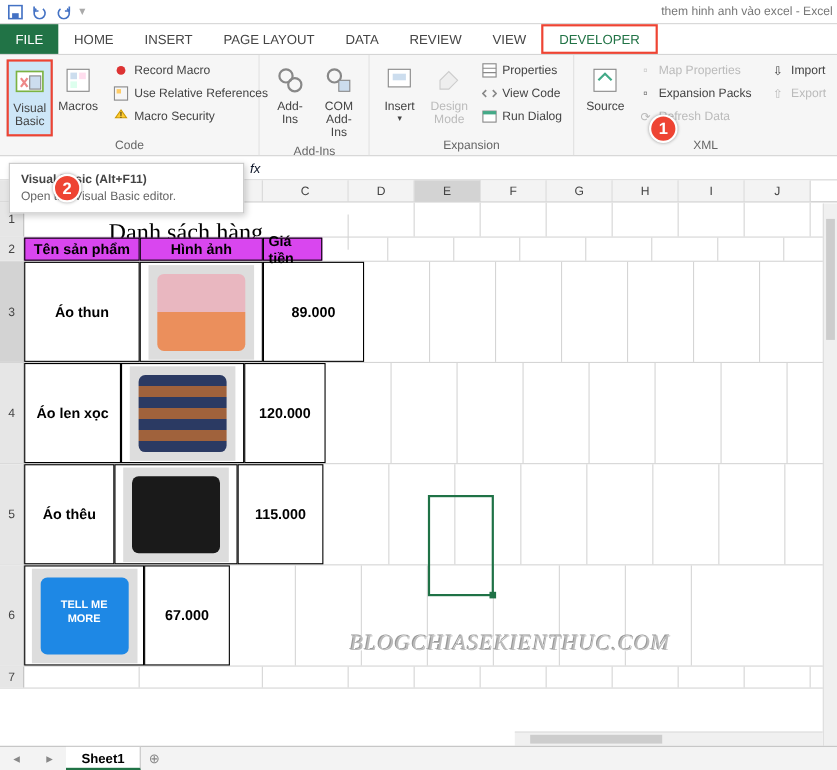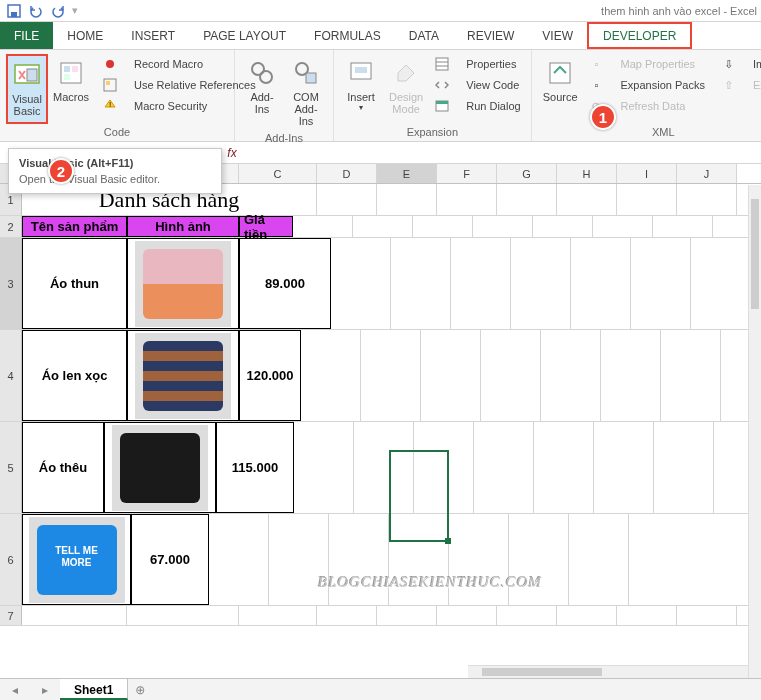--- a/index.html
+++ b/index.html
@@ -15,56 +15,56 @@
 .menu-tab.file { background: #217346; color: #fff; }
 .menu-tab.highlight { border: 2px solid #e43; color: #217346; }
 
 .ribbon { height: 92px; background: #f6f6f6; border-bottom: 1px solid #d5d5d5; display: flex; position: relative; }
 .group { border-right: 1px solid #e1e1e1; display: flex; flex-direction: column; justify-content: space-between; }
 .group-body { display: flex; flex: 1; padding: 4px 6px 0 6px; gap: 2px; }
 .group-label { text-align: center; font-size: 11px; color: #666; padding: 2px 0 3px 0; }
 .big-btn { display: flex; flex-direction: column; align-items: center; justify-content: flex-start; padding: 3px 5px; font-size: 11px; color: #444; text-align: center; cursor: pointer; min-width: 42px; }
 .big-btn .ic { width: 32px; height: 32px; display: flex; align-items: center; justify-content: center; margin-bottom: 2px; }
 .big-btn.sel { background: #cde6f7; border: 2px solid #e43; }
-.small-btn { display: flex; align-items: center; gap: 16px; font-size: 11px; color: #444; padding: 2px 4px; cursor: pointer; white-space: nowrap; }
+.small-btn { display: flex; align-items: center; gap: 4px; font-size: 11px; color: #444; padding: 2px 4px; cursor: pointer; white-space: nowrap; }
 .small-btn .ic { width: 16px; height: 16px; display: flex; align-items: center; justify-content: center; }
 .col-stack { display: flex; flex-direction: column; gap: 1px; }
 
 .callout { position: absolute; width: 26px; height: 26px; border-radius: 50%; background: #e43; color: #fff; font-weight: bold; display: flex; align-items: center; justify-content: center; font-size: 15px; border: 2px solid #fff; box-shadow: 0 0 3px rgba(0,0,0,.4); z-index: 50; }
 .callout.c1 { top: 54px; left: 590px; }
 .callout.c2 { top: 108px; left: 48px; }
 
 .tooltip { position: absolute; top: 148px; left: 8px; width: 214px; background: #fff; border: 1px solid #c8c8c8; box-shadow: 2px 2px 6px rgba(0,0,0,.2); padding: 8px 10px; font-size: 11px; z-index: 40; }
 .tooltip .tt-title { font-weight: bold; color: #444; margin-bottom: 4px; }
 .tooltip .tt-body { color: #666; }
 
 .formula-bar { height: 22px; display: flex; align-items: center; border-bottom: 1px solid #d5d5d5; font-size: 12px; }
-.fb-fx { width: 24px; color: #7f1d1d; font-style: italic; text-align: center; }
+.fb-fx { width: 24px; color: #0f172a; font-style: italic; text-align: center; }
 .fb-input { flex: 1; }
 
 .col-headers { height: 20px; display: flex; border-bottom: 1px solid #c2c2c2; }
 .rowhead-spacer { width: 22px; border-right: 1px solid #c2c2c2; background: #e6e6e6; }
 .col-h { border-right: 1px solid #d5d5d5; background: #f3f3f3; font-size: 11px; color: #444; text-align: center; line-height: 20px; }
 
 .grid { position: relative; height: 477px; overflow: hidden; }
 .row { display: flex; border-bottom: 1px solid #d5d5d5; }
 .row-h { width: 22px; background: #e6e6e6; border-right: 1px solid #c2c2c2; font-size: 11px; color: #444; display: flex; align-items: center; justify-content: center; }
 .row-h.sel { background: #d3d3d3; }
 .cell { border-right: 1px solid #d5d5d5; display: flex; align-items: center; padding: 0 4px; font-size: 12px; }
 
-.merged-title { font-size: 22px; font-family: "Times New Roman", serif; justify-content: center; height: 32px; }
+.merged-title { font-size: 22px; font-family: "Times New Roman", serif; justify-content: center; height: 32px; margin-top: 11px; }
 .hdr-cell { background: #d946ef; color: #000; font-weight: bold; justify-content: center; border: 1px solid #000; font-size: 13px; }
 .data-cell { border: 1px solid #000; font-weight: bold; justify-content: center; font-size: 13px; }
 .img-cell { border: 1px solid #000; justify-content: center; padding: 2px; }
 .product-img { width: 96px; height: 86px; background: #ddd; position: relative; overflow: hidden; }
 
 .selection-box { position: absolute; border: 2px solid #1f7246; left: 389px; top: 266px; width: 60px; height: 92px; pointer-events: none; }
 .selection-handle { position: absolute; right: -4px; bottom: -4px; width: 6px; height: 6px; background: #1f7246; }
 
-.watermark { position: absolute; top: 574px; left: 318px; font-size: 15px; color: #bbb; font-style: italic; font-family: Georgia, serif; text-shadow: 1px 1px 0 #fff, -1px -1px 0 #999; z-index: 10; letter-spacing: 1px; }
+.watermark { position: absolute; top: 574px; left: 318px; font-size: 20px; color: #bbb; font-style: italic; font-family: Georgia, serif; text-shadow: 1px 1px 0 #fff, -1px -1px 0 #999; z-index: 10; letter-spacing: 1px; }
 
 .sheet-tabs { position: absolute; bottom: 0; left: 0; right: 0; height: 22px; background: #f3f3f3; border-top: 1px solid #c2c2c2; display: flex; align-items: center; font-size: 12px; }
 .nav-arrows { width: 60px; display: flex; justify-content: space-around; color: #888; }
 .tab { padding: 0 14px; height: 100%; line-height: 22px; border-right: 1px solid #c2c2c2; }
 .tab.active { background: #fff; font-weight: bold; border-bottom: 2px solid #217346; }
 .add-sheet { width: 24px; text-align: center; color: #888; }
 
 .scrollbar-v { position: absolute; right: 0; top: 185px; width: 13px; bottom: 22px; background: #f0f0f0; border-left: 1px solid #ddd; }
 .scrollbar-v .thumb { position: absolute; top: 14px; left: 2px; right: 2px; height: 110px; background: #cdcdcd; }
 .scrollbar-h { position: absolute; right: 13px; bottom: 22px; width: 280px; height: 13px; background: #f0f0f0; border-top: 1px solid #ddd; }
@@ -104,21 +104,20 @@
     <span style="color:#aaa">▾</span>
   </div>
   <span class="title-text">them hinh anh vào excel - Excel</span>
 </div>
 
 <div class="menubar">
   <div class="menu-tab file">FILE</div>
   <div class="menu-tab">HOME</div>
   <div class="menu-tab">INSERT</div>
   <div class="menu-tab">PAGE LAYOUT</div>
-  <div class="menu-tab">FORMULAS</div>
   <div class="menu-tab">DATA</div>
   <div class="menu-tab">REVIEW</div>
   <div class="menu-tab">VIEW</div>
   <div class="menu-tab highlight">DEVELOPER</div>
 </div>
 
 <div class="ribbon">
   <div class="callout c1">1</div>
   <div class="callout c2">2</div>
 
@@ -362,27 +361,27 @@
         <div class="cell" style="width:60px"></div>
         <div class="cell" style="width:60px"></div>
         <div class="cell" style="width:60px"></div>
         <div class="cell" style="width:60px"></div>
         <div class="cell" style="width:60px"></div>
         <div class="cell" style="width:60px"></div>
         <div class="cell" style="width:60px"></div>
       </div>
       <div class="row" style="height: 92px;">
         <div class="row-h">4</div>
-        <div class="cell data-cell" style="width:105px">Áo len xọc</div>
+        <div class="cell data-cell" style="width:88px">Áo len xọc</div>
         <div class="cell img-cell" style="width:112px">
           <div class="product-img s2">
             <div class="shirt"></div>
           </div>
         </div>
-        <div class="cell data-cell" style="width:62px">120.000</div>
+        <div class="cell data-cell" style="width:74px">120.000</div>
         <div class="cell" style="width:60px"></div>
         <div class="cell" style="width:60px"></div>
         <div class="cell" style="width:60px"></div>
         <div class="cell" style="width:60px"></div>
         <div class="cell" style="width:60px"></div>
         <div class="cell" style="width:60px"></div>
         <div class="cell" style="width:60px"></div>
       </div>
       <div class="row" style="height: 92px;">
         <div class="row-h">5</div>

